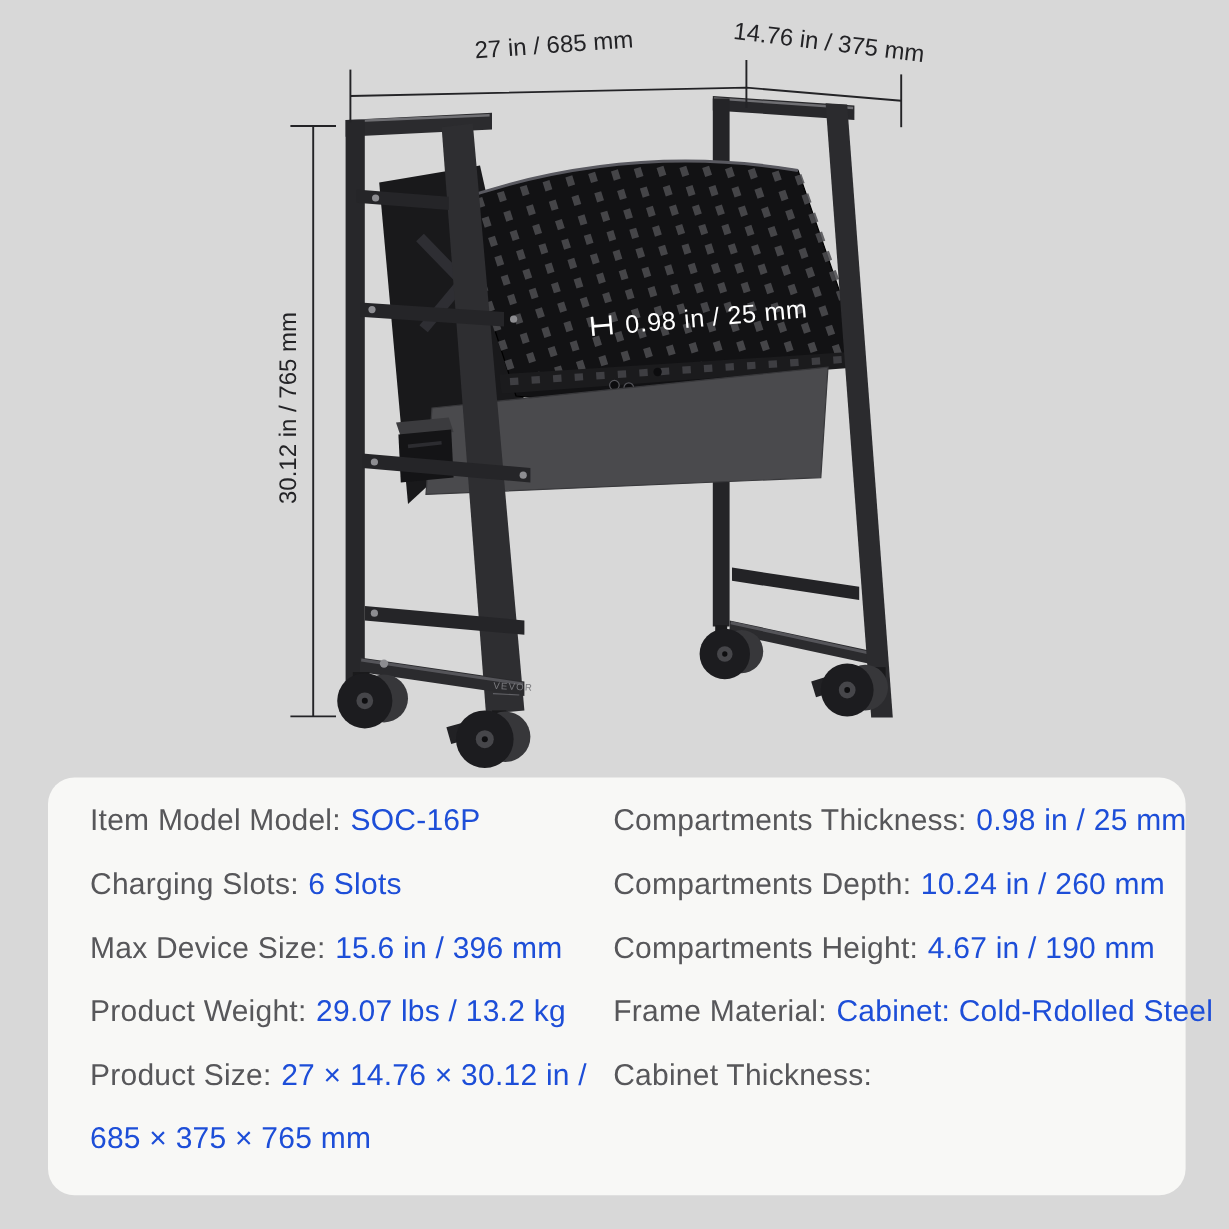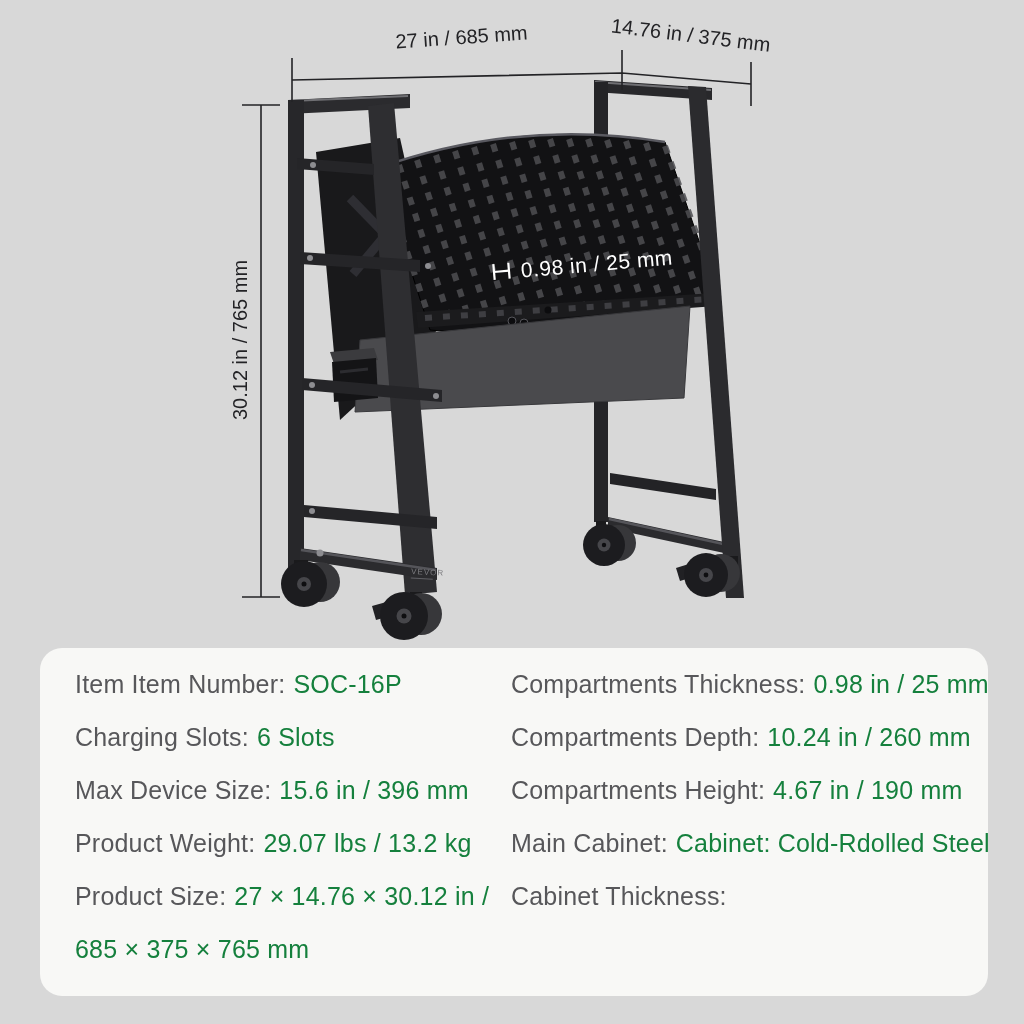--- a/index.html
+++ b/index.html
@@ -10,21 +10,21 @@
 
   .spec-panel{
     position:absolute;left:40px;top:648px;width:948px;height:348px;
     background:#f8f8f6;border-radius:22px;
   }
   .spec-col{position:absolute;top:10px;}
   .col-left{left:35px;}
   .col-right{left:471px;}
   .spec-row{height:53px;line-height:53px;white-space:nowrap;
     font-size:25px;color:#57575a;letter-spacing:.2px;}
-  .spec-value{color:#15803d;margin-left:8px;}
+  .spec-value{color:#1d4ed8;margin-left:8px;}
   .spec-label:empty + .spec-value{margin-left:0;}
 
   .dim-text{fill:#232326;font-size:20px;font-family:"Liberation Sans",sans-serif;}
   .deck-label{fill:#ffffff;font-size:21px;font-family:"Liberation Sans",sans-serif;letter-spacing:.5px;}
   .brand-text{fill:#7a7a7e;font-size:8px;font-family:"Liberation Sans",sans-serif;letter-spacing:1px;}
 </style>
 </head>
 <body>
 
 <div class="stage">
@@ -173,21 +173,21 @@
         <line x1="242" y1="105" x2="280" y2="105"></line>
         <line x1="242" y1="597" x2="280" y2="597"></line>
       </g>
       <text class="dim-text" text-anchor="middle" transform="translate(247,340) rotate(-90)">30.12 in / 765 mm</text>
     </svg>
   </div>
 
   <div class="spec-panel">
     <div class="spec-col col-left">
       <div class="spec-row">
-        <span class="spec-label">Item Item Number:</span><span class="spec-value">SOC-16P</span>
+        <span class="spec-label">Item Model Model:</span><span class="spec-value">SOC-16P</span>
       </div>
       <div class="spec-row">
         <span class="spec-label">Charging Slots:</span><span class="spec-value">6 Slots</span>
       </div>
       <div class="spec-row">
         <span class="spec-label">Max Device Size:</span><span class="spec-value">15.6 in / 396 mm</span>
       </div>
       <div class="spec-row">
         <span class="spec-label">Product Weight:</span><span class="spec-value">29.07 lbs / 13.2 kg</span>
       </div>
@@ -202,20 +202,20 @@
       <div class="spec-row">
         <span class="spec-label">Compartments Thickness:</span><span class="spec-value">0.98 in / 25 mm</span>
       </div>
       <div class="spec-row">
         <span class="spec-label">Compartments Depth:</span><span class="spec-value">10.24 in / 260 mm</span>
       </div>
       <div class="spec-row">
         <span class="spec-label">Compartments Height:</span><span class="spec-value">4.67 in / 190 mm</span>
       </div>
       <div class="spec-row">
-        <span class="spec-label">Main Cabinet:</span><span class="spec-value">Cabinet: Cold-Rdolled Steel</span>
+        <span class="spec-label">Frame Material:</span><span class="spec-value">Cabinet: Cold-Rdolled Steel</span>
       </div>
       <div class="spec-row">
         <span class="spec-label">Cabinet Thickness:</span><span class="spec-value"></span>
       </div>
     </div>
   </div>
 </div>
 
 </body></html>

